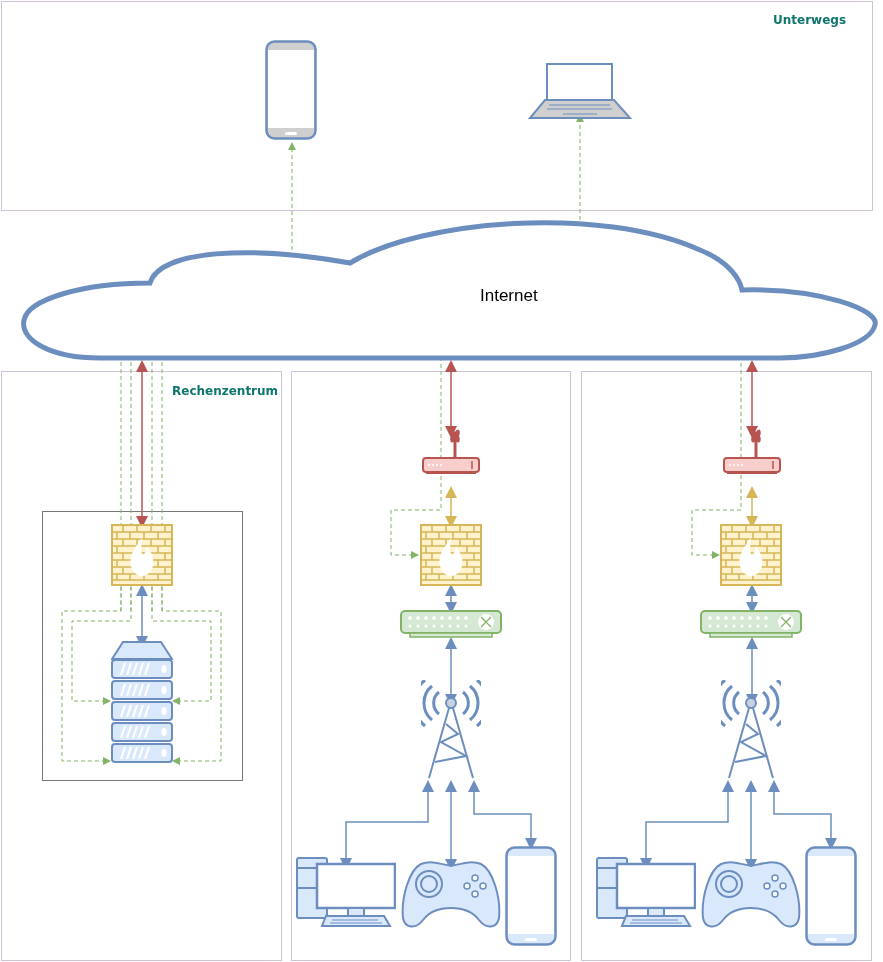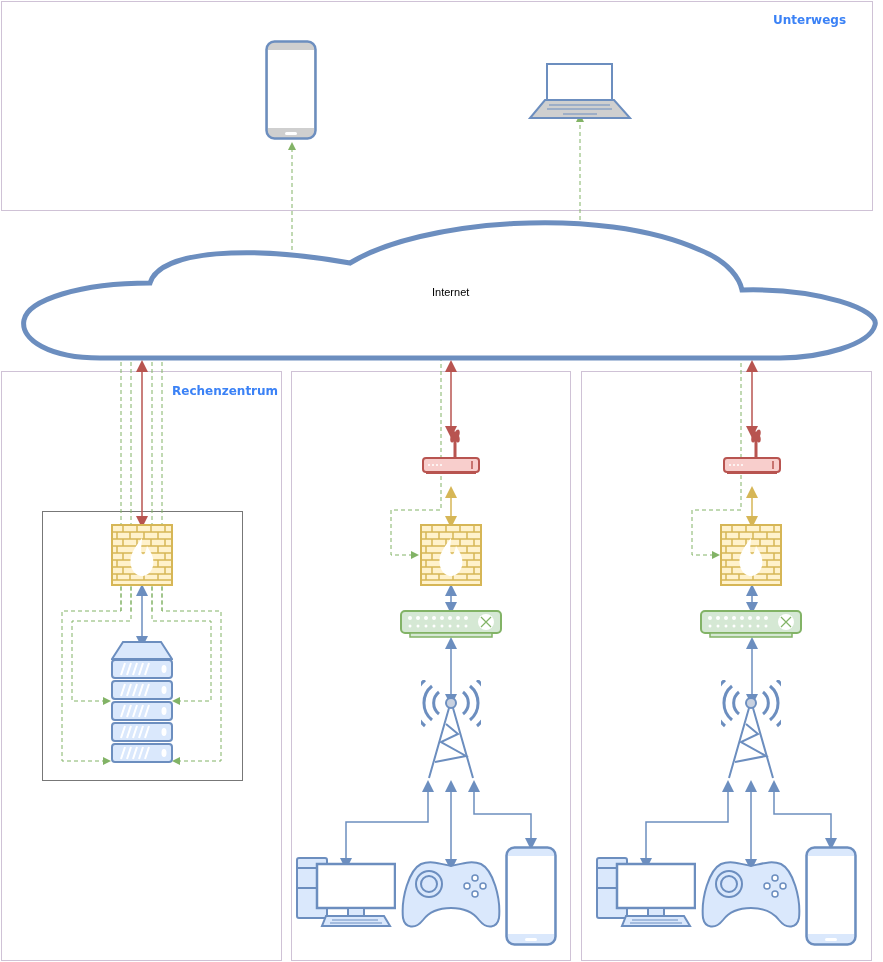--- a/index.html
+++ b/index.html
@@ -1,21 +1,21 @@
 <!DOCTYPE html>
 <html><head>
 <meta charset="utf-8">
 <style>
   html,body{margin:0;padding:0;background:#fff;}
   body{width:883px;height:962px;position:relative;overflow:hidden;font-family:"Liberation Sans",sans-serif;}
   .zone{position:absolute;border:1px solid #cfc2d6;box-sizing:border-box;}
-  .zone-label{position:absolute;font-weight:bold;font-size:12px;color:#3b82f6;font-family:"DejaVu Sans",sans-serif;}
+  .zone-label{position:absolute;font-weight:bold;font-size:12px;color:#0f766e;font-family:"DejaVu Sans",sans-serif;}
   .inner-box{position:absolute;border:1px solid #777;box-sizing:border-box;}
   svg{position:absolute;left:0;top:0;}
-  .cloud-label{position:absolute;font-size:11px;color:#000;}
+  .cloud-label{position:absolute;font-size:17px;color:#000;margin-left:48px;}
 </style>
 </head>
 <body>
 
 <div class="zone" style="left:1px;top:1px;width:872px;height:210px;"></div>
 <div class="zone-label" style="left:773px;top:13px;">Unterwegs</div>
 
 <div class="zone" style="left:1px;top:371px;width:281px;height:590px;"></div>
 <div class="zone-label" style="left:172px;top:384px;">Rechenzentrum</div>
 <div class="inner-box" style="left:42px;top:511px;width:201px;height:270px;"></div>

